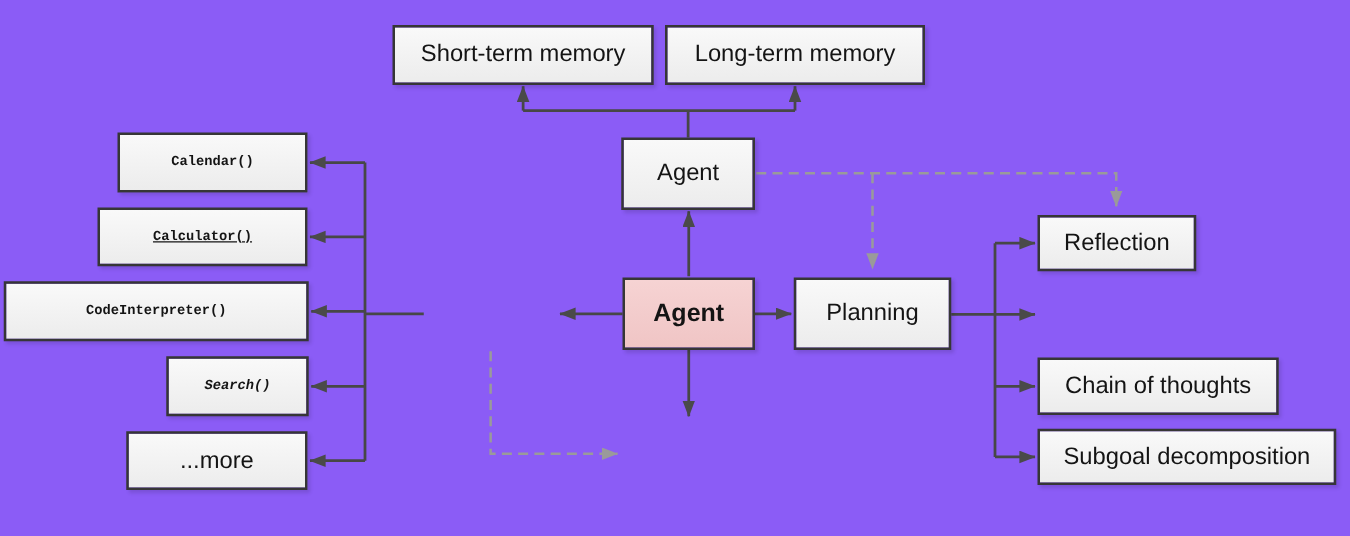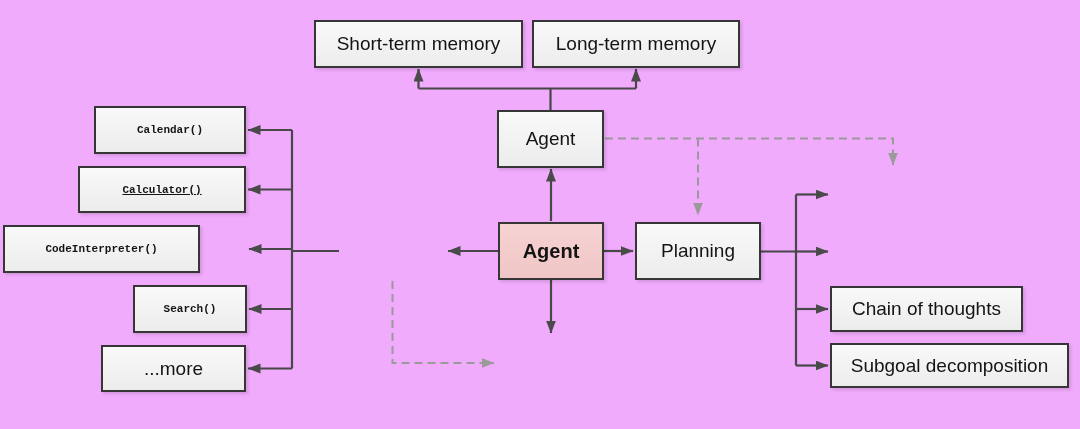--- a/index.html
+++ b/index.html
@@ -1,20 +1,20 @@
 <!DOCTYPE html>
 <html><head>
 <meta charset="utf-8">
 <style>
   html, body { margin: 0; padding: 0; background: #ffffff; }
   .stage {
     position: relative;
     width: 1080px;
     height: 429px;
-    background: #f0abfc;
+    background: #8b5cf6;
     overflow: hidden;
     font-family: "Liberation Sans", sans-serif;
   }
   .edges {
     position: absolute;
     left: 0; top: 0;
     width: 1080px; height: 429px;
   }
   .node {
     position: absolute;
@@ -88,20 +88,21 @@
 
   <div class="node" style="left:314px; top:20px; width:209px; height:48px;">Short-term memory</div>
   <div class="node" style="left:532px; top:20px; width:208px; height:48px;">Long-term memory</div>
 
   <div class="node" style="left:497px; top:110px; width:107px; height:58px;">Agent</div>
   <div class="node agent" style="left:498px; top:222px; width:106px; height:58px;">Agent</div>
   <div class="node" style="left:635px; top:222px; width:126px; height:58px;">Planning</div>
 
   <div class="node mono" style="left:94px; top:106px; width:152px; height:48px;">Calendar()</div>
   <div class="node mono" style="left:78px; top:166px; width:168px; height:47px;text-decoration:underline;">Calculator()</div>
-  <div class="node mono" style="left:3px; top:225px; width:197px; height:48px;">CodeInterpreter()</div>
-  <div class="node mono" style="left:133px; top:285px; width:114px; height:48px;">Search()</div>
+  <div class="node mono" style="left:3px; top:225px; width:244px; height:48px;">CodeInterpreter()</div>
+  <div class="node mono" style="left:133px; top:285px; width:114px; height:48px;font-style:italic;">Search()</div>
   <div class="node" style="left:101px; top:345px; width:145px; height:47px;">...more</div>
 
+  <div class="node" style="left:830px; top:172px; width:127px; height:45px;">Reflection</div>
   <div class="node" style="left:830px; top:286px; width:193px; height:46px;">Chain of thoughts</div>
   <div class="node" style="left:830px; top:343px; width:239px; height:45px;">Subgoal decomposition</div>
 
 </div>
 
 </body></html>

